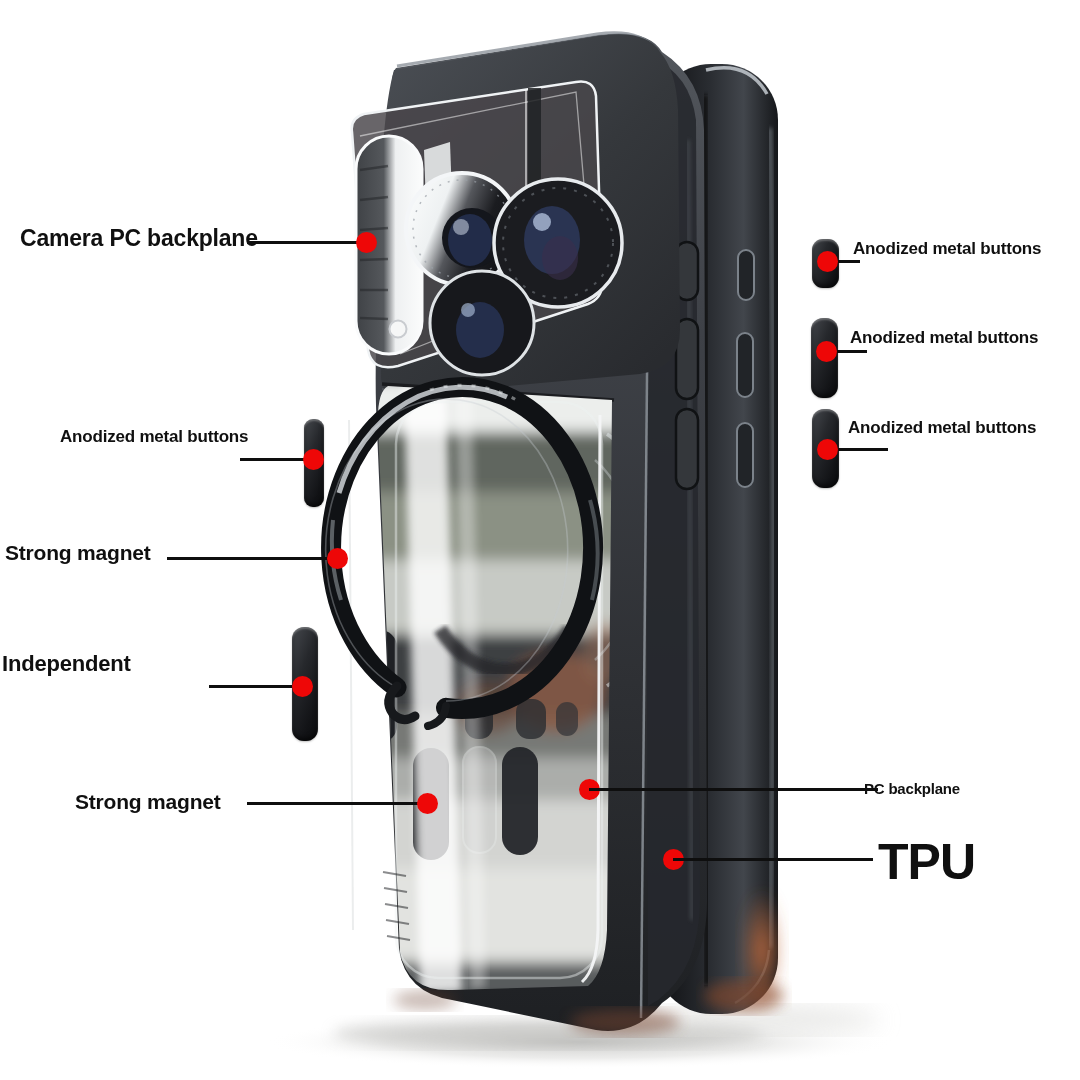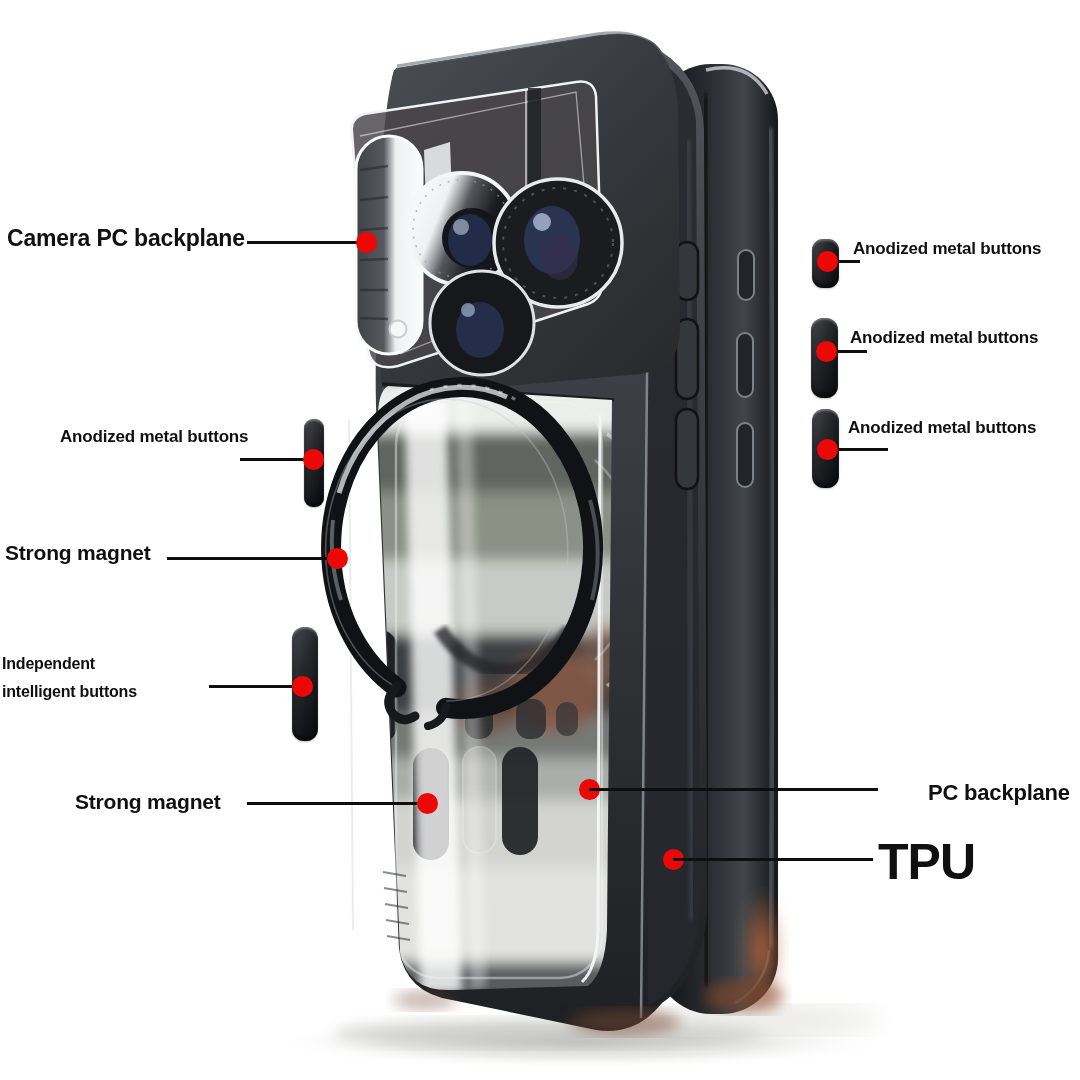--- a/index.html
+++ b/index.html
@@ -240,42 +240,41 @@
     <g stroke="#1a1c1f" stroke-width="2" opacity="0.5">
       <path d="M383 872 L406 876"></path>
         <path d="M384 888 L407 892"></path>
         <path d="M385 904 L408 908"></path>
       <path d="M386 920 L409 924"></path>
         <path d="M387 936 L410 940"></path>
     </g>
   </svg>
 
   <div>
-    <span class="co-label" style="left:7px;top:225px;font-size:23px;">Camera PC backplane</span>
+    <span class="co-label" style="left:20px;top:225px;font-size:23px;">Camera PC backplane</span>
     <span class="co-line" style="left:247px;top:241px;width:120px;"></span>
     <span class="co-dot" style="left:356px;top:232px;"></span>
   </div>
 
   <div>
     <span class="co-label" style="left:60px;top:427px;font-size:17px;">Anodized metal buttons</span>
     <span class="co-line" style="left:240px;top:458px;width:74px;"></span>
     <span class="btn-pill" style="left:304px;top:419px;width:20px;height:88px;border-radius:9px;"></span>
     <span class="co-dot" style="left:303px;top:449px;"></span>
   </div>
 
   <div>
     <span class="co-label" style="left:5px;top:541px;font-size:21px;">Strong magnet</span>
     <span class="co-line" style="left:167px;top:557px;width:172px;"></span>
     <span class="co-dot" style="left:327px;top:548px;"></span>
   </div>
 
   <div>
-    <span class="co-label" style="left:2px;top:650px;font-size:16px;line-height:28px;">
+    <span class="co-label" style="left:2px;top:650px;font-size:22px;line-height:28px;">
       <span style="display:block;">Independent</span>
-      <span style="display:block;">intelligent buttons</span>
     </span>
     <span class="co-line" style="left:209px;top:685px;width:95px;"></span>
     <span class="btn-pill" style="left:292px;top:627px;width:26px;height:114px;border-radius:12px;"></span>
     <span class="co-dot" style="left:292px;top:676px;"></span>
   </div>
 
   <div>
     <span class="co-label" style="left:75px;top:790px;font-size:21px;">Strong magnet</span>
     <span class="co-line" style="left:247px;top:802px;width:181px;"></span>
     <span class="co-dot" style="left:417px;top:793px;"></span>
@@ -298,21 +297,21 @@
   <div>
     <span class="btn-pill" style="left:812px;top:409px;width:27px;height:79px;border-radius:12px;"></span>
     <span class="co-dot" style="left:817px;top:439px;"></span>
     <span class="co-line" style="left:838px;top:448px;width:50px;"></span>
     <span class="co-label" style="left:848px;top:418px;font-size:17px;">Anodized metal buttons</span>
   </div>
 
   <div>
     <span class="co-dot" style="left:579px;top:779px;"></span>
     <span class="co-line" style="left:589px;top:788px;width:289px;"></span>
-    <span class="co-label" style="left:928px;top:780px;font-size:22px;">PC backplane</span>
+    <span class="co-label" style="left:864px;top:780px;font-size:15px;">PC backplane</span>
   </div>
 
   <div>
     <span class="co-dot" style="left:663px;top:849px;"></span>
     <span class="co-line" style="left:673px;top:858px;width:200px;"></span>
     <span class="co-label" style="left:878px;top:834px;font-size:50px;letter-spacing:-1px;">TPU</span>
   </div>
 
 </div>
 

